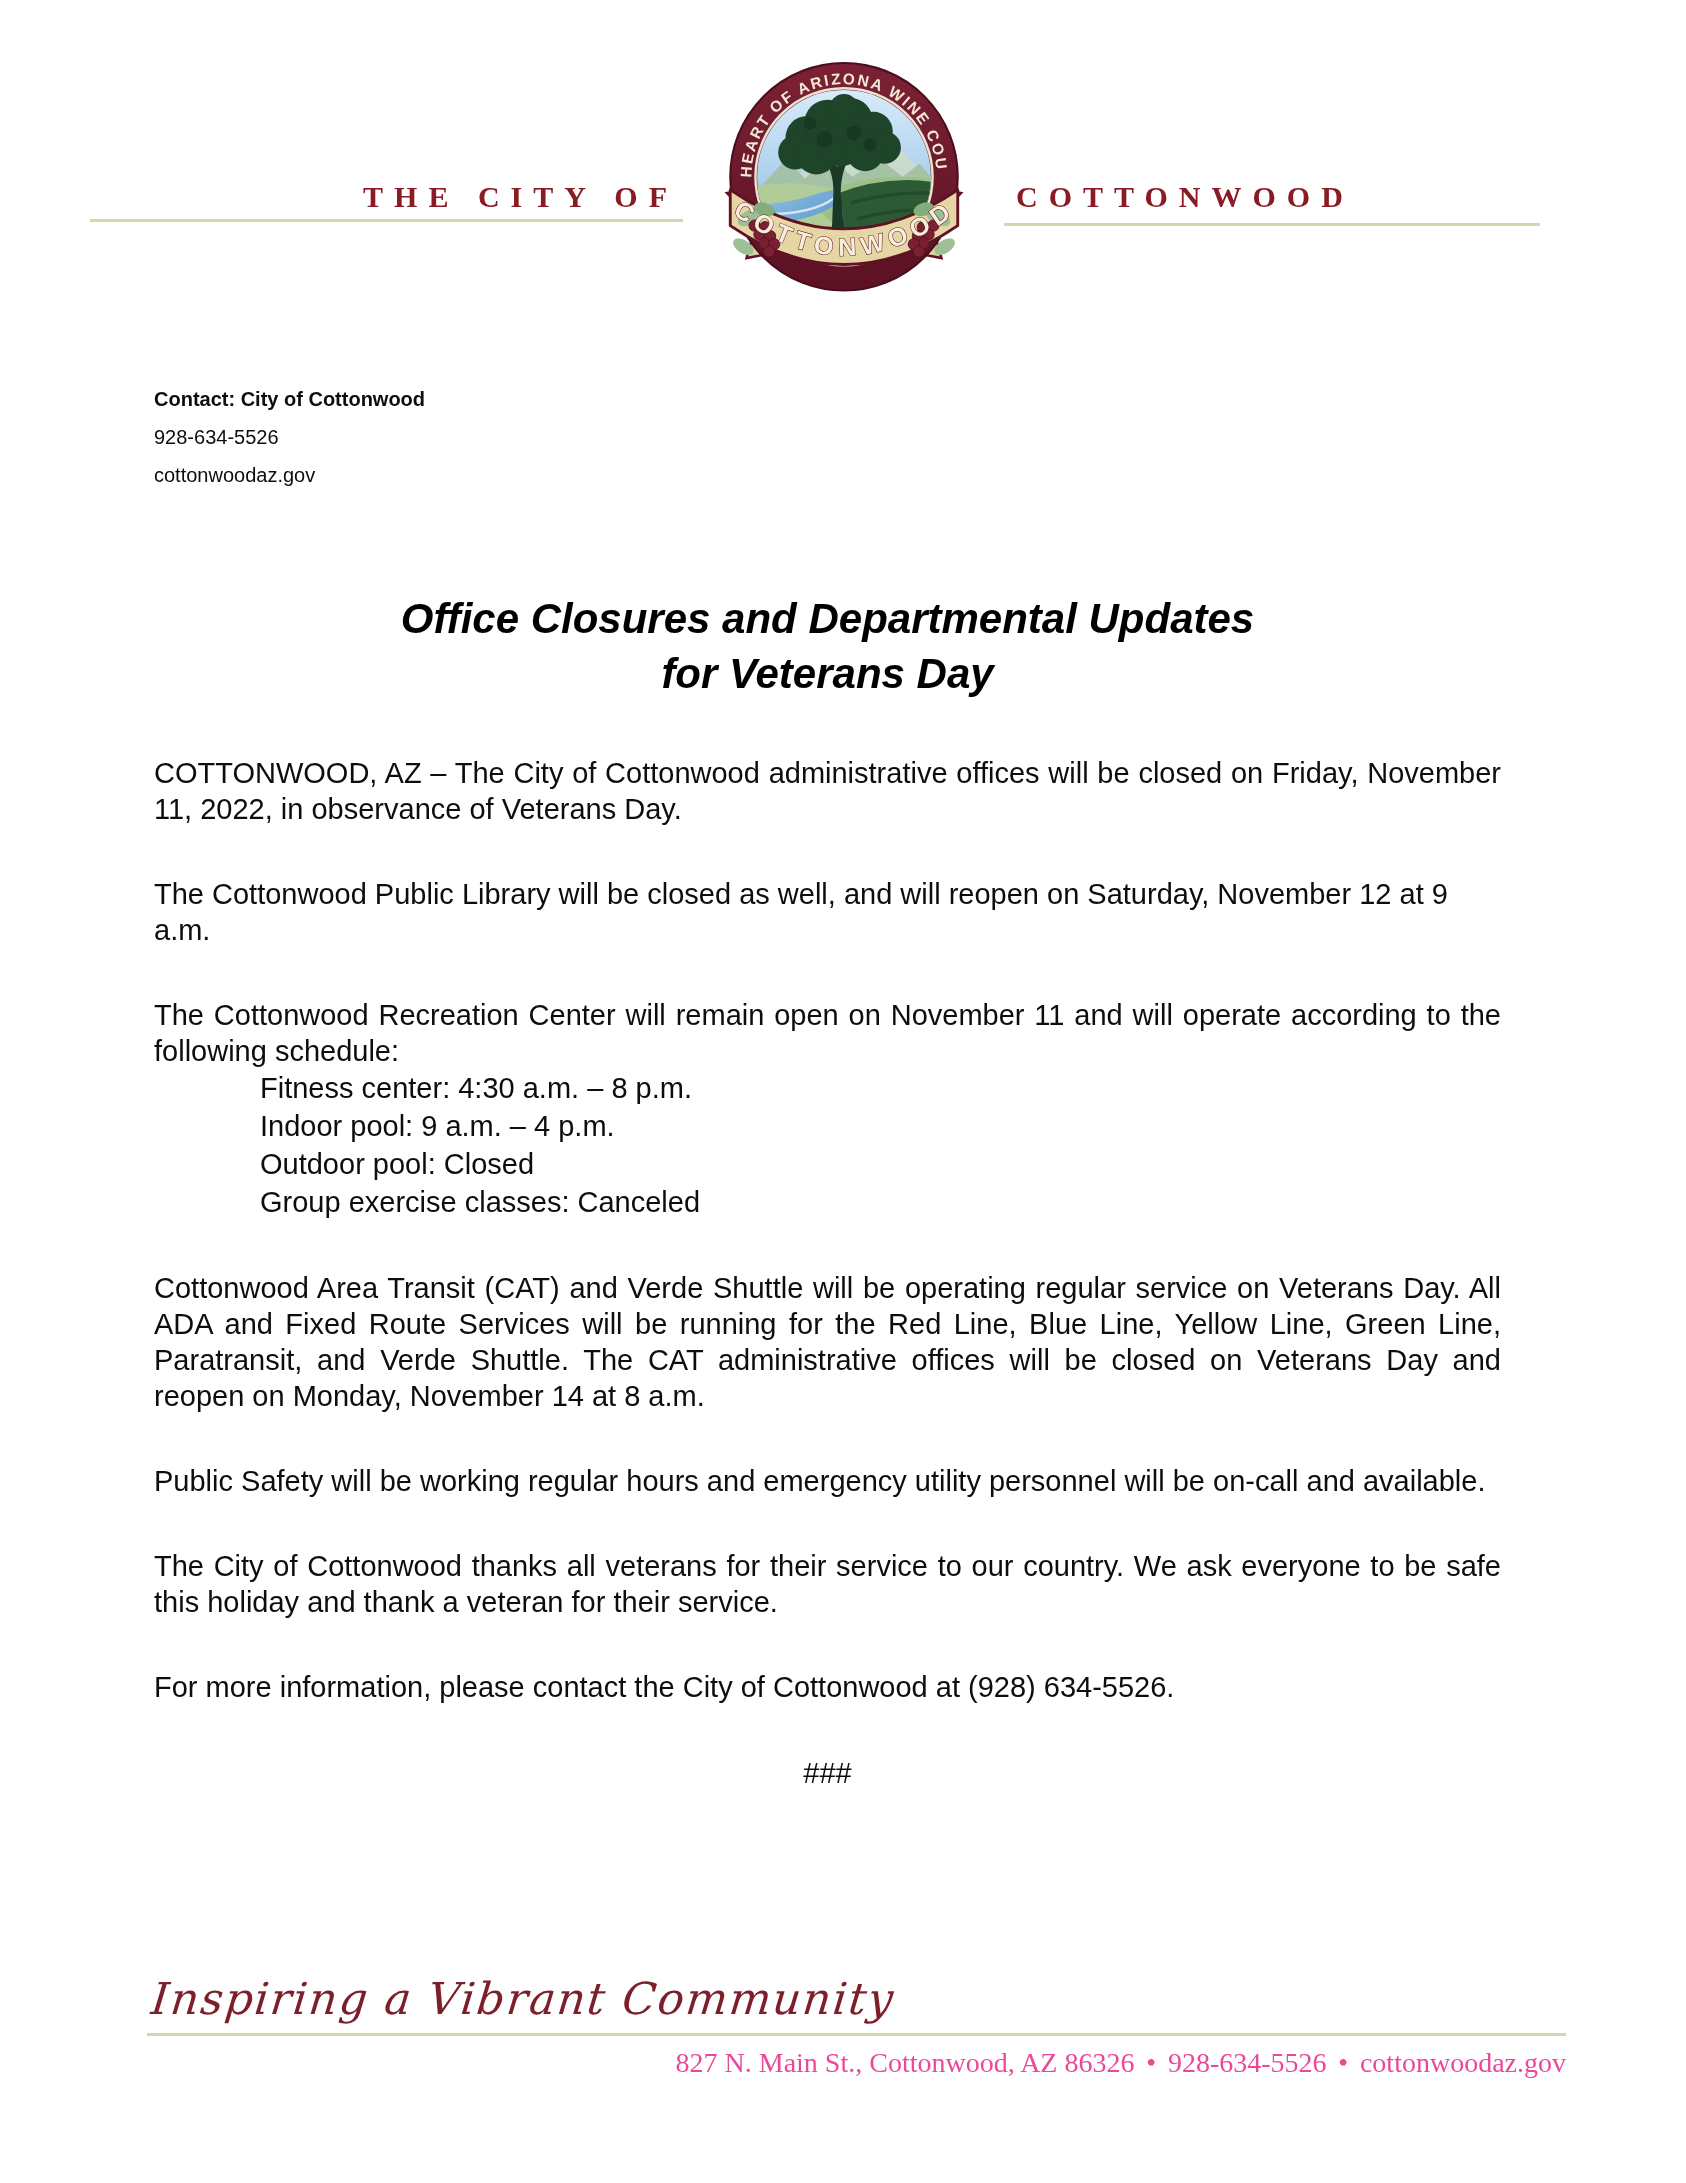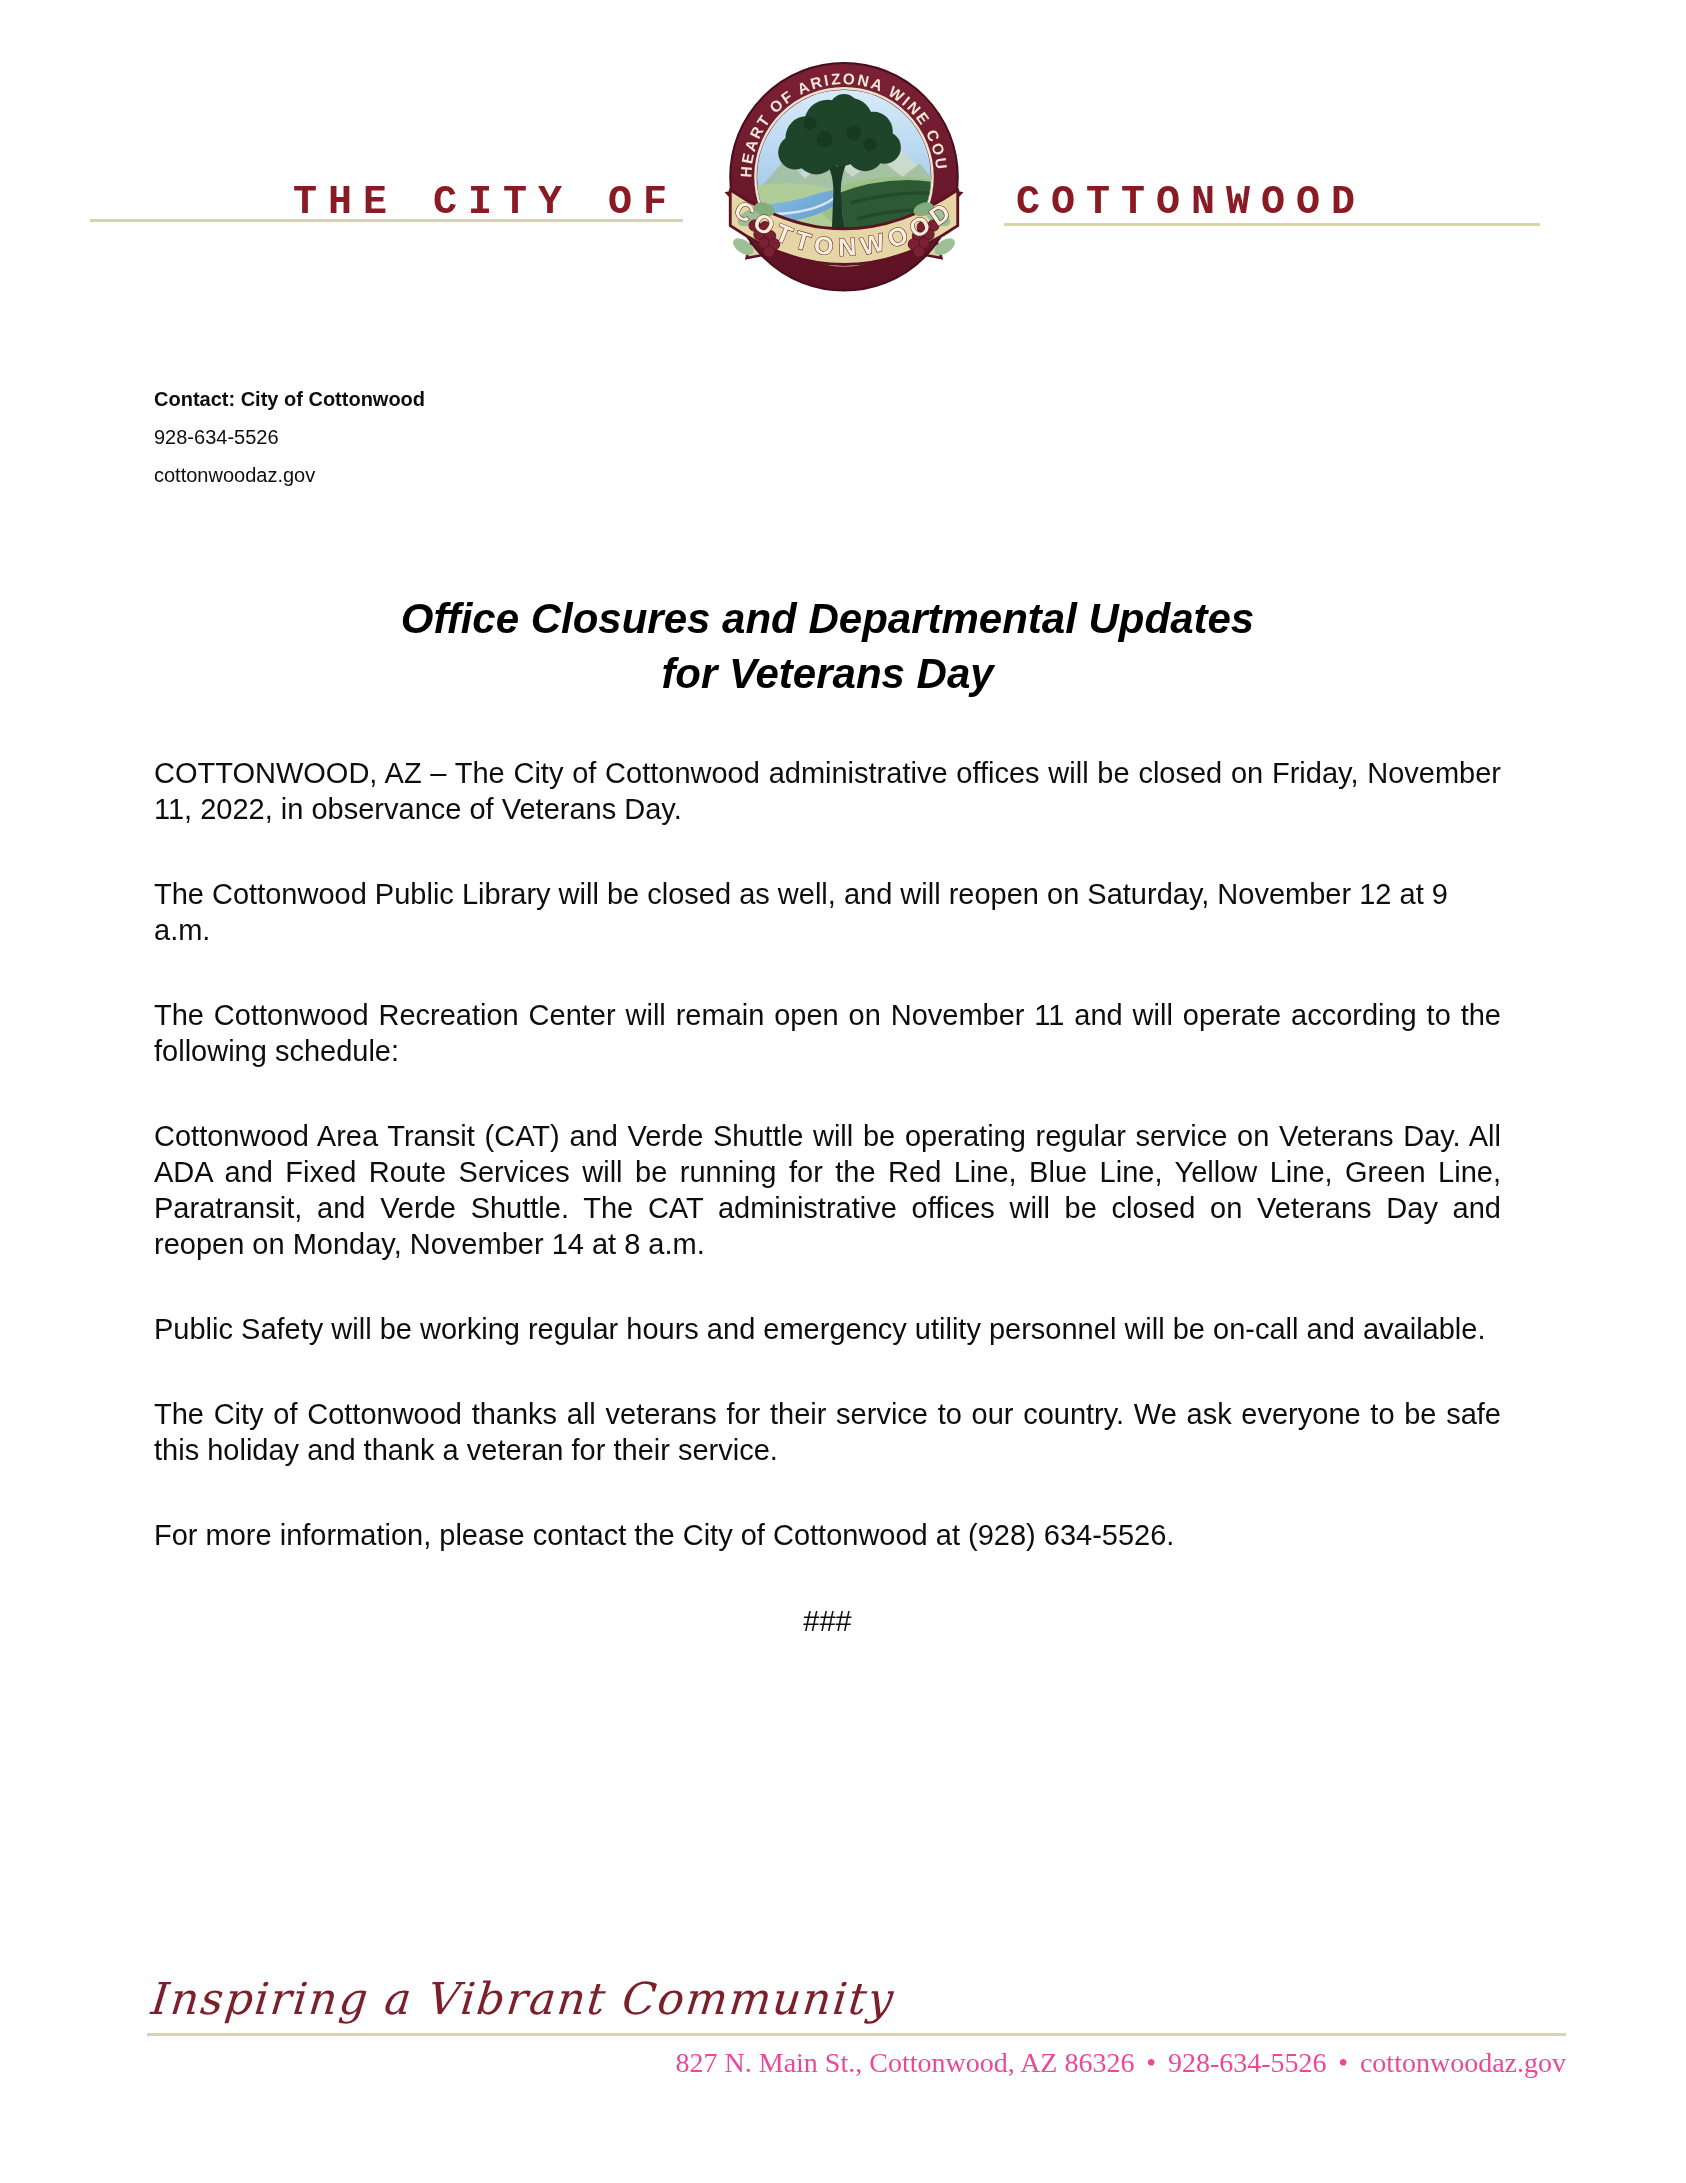--- a/index.html
+++ b/index.html
@@ -8,22 +8,22 @@
     background:#ffffff; overflow:hidden;
     font-family:"Liberation Sans", sans-serif; color:#0d0d0d;
   }
 
   
   .hdr-line { position:absolute; height:2.5px; background:#d9d5ab; }
   .hdr-line-left  { left:90px;  top:219px; width:593px; }
   .hdr-line-right { left:1004px; top:223px; width:536px; }
   .hdr-title {
     position:absolute; top:180px;
-    font-family:Liberation Mono, monospace; font-weight:bold;
-    font-size:40px; letter-spacing:11px; color:#8a1b25; white-space:nowrap;
+    font-family:Liberation Serif, serif; font-weight:bold;
+    font-size:30px; letter-spacing:11px; color:#8a1b25; white-space:nowrap;
   }
   .hdr-title-left  { left:90px; width:588px; text-align:right; }
   .hdr-title-right { left:1016px; }
   .logo-wrap { position:absolute; left:714px; top:54px; width:260px; height:270px; }
 
   
   .content { position:absolute; left:154px; top:380px; width:1347px; }
 
   .contact-row { display:flex; justify-content:space-between; font-size:20px; line-height:38px; }
   .release-col { text-align:right; }
@@ -188,20 +188,26 @@
       <div>Office Closures and Departmental Updates</div>
       <div>for Veterans Day</div>
     </div>
 
     <p class="para" style="margin-top:54px">COTTONWOOD, AZ – The City of Cottonwood administrative offices will be closed on Friday, November 11, 2022, in observance of Veterans Day.</p>
 
     <p class="para no-justify">The Cottonwood Public Library will be closed as well, and will reopen on Saturday, November 12 at 9 a.m.</p>
 
     <p class="para">The Cottonwood Recreation Center will remain open on November 11 and will operate according to the following schedule:</p>
 
+    <div class="schedule">
+      <div class="schedule-item">Fitness center: 4:30 a.m. – 8 p.m.</div>
+      <div class="schedule-item">Indoor pool: 9 a.m. – 4 p.m.</div>
+      <div class="schedule-item">Outdoor pool: Closed</div>
+      <div class="schedule-item">Group exercise classes: Canceled</div>
+    </div>
 
     <p class="para">Cottonwood Area Transit (CAT) and Verde Shuttle will be operating regular service on Veterans Day. All ADA and Fixed Route Services will be running for the Red Line, Blue Line, Yellow Line, Green Line, Paratransit, and Verde Shuttle. The CAT administrative offices will be closed on Veterans Day and reopen on Monday, November 14 at 8 a.m.</p>
 
     <p class="para no-justify">Public Safety will be working regular hours and emergency utility personnel will be on-call and available.</p>
 
     <p class="para">The City of Cottonwood thanks all veterans for their service to our country. We ask everyone to be safe this holiday and thank a veteran for their service.</p>
 
     <p class="para no-justify">For more information, please contact the City of Cottonwood at (928) 634-5526.</p>
 
     <div class="end-mark">###</div>

